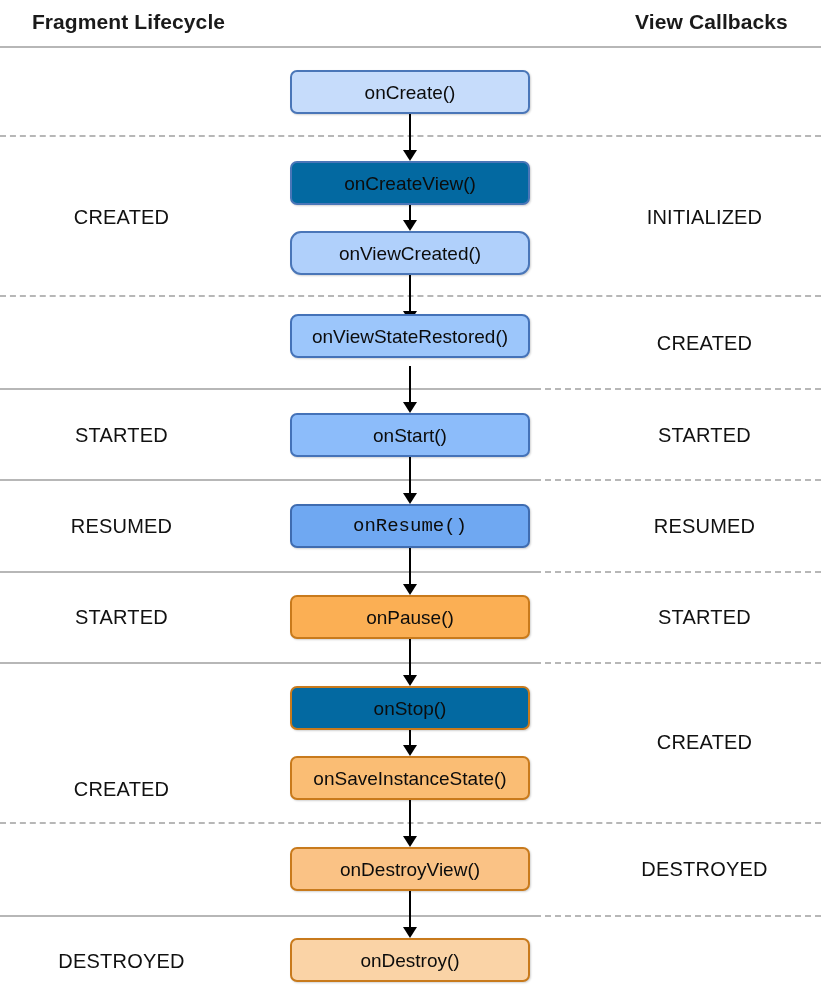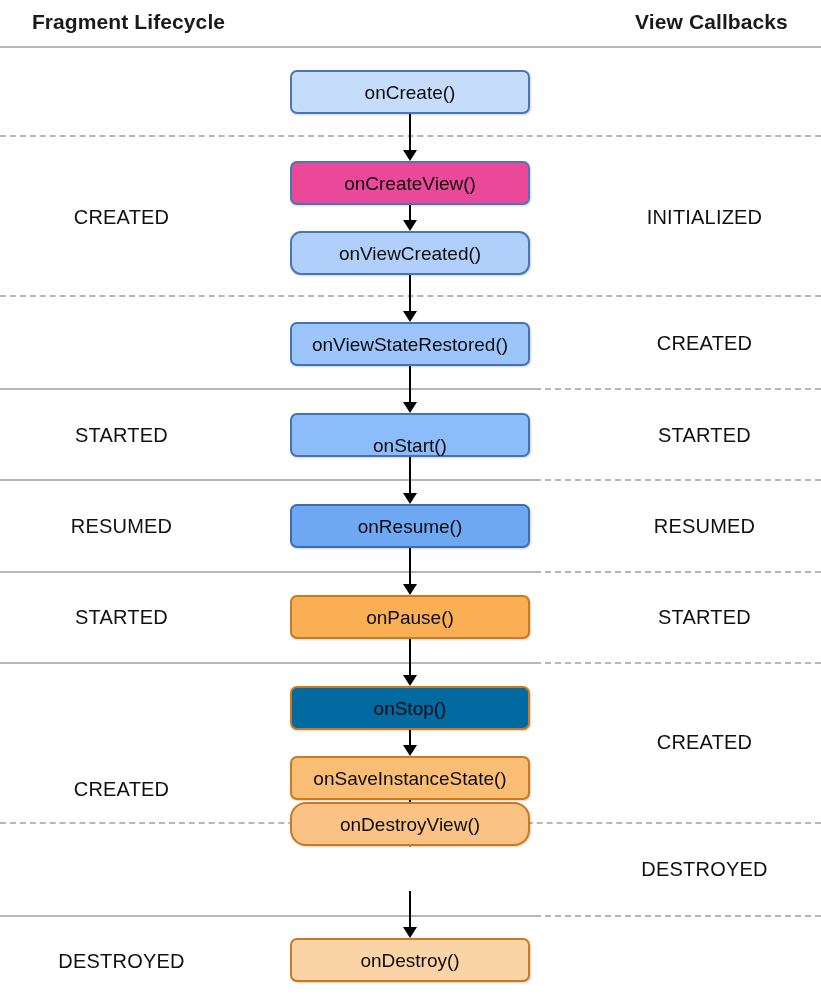--- a/index.html
+++ b/index.html
@@ -99,21 +99,21 @@
     color: #0c0c0c;
     box-shadow: 1px 1px 2px rgba(0,0,0,0.18);
   }
   .callback-box .box-label {
     line-height: 1;
     white-space: nowrap;
   }
 
   
   .tint-blue-1 { background: #c6dcfb; border-color: #4a76b8; }
-  .tint-blue-2 { background: #ec4899; border-color: #4a76b8; }
+  .tint-blue-2 { background: #0369a1; border-color: #4a76b8; }
   .tint-blue-3 { background: #b0d0fb; border-color: #4a76b8; border-radius: 11px; }
   .tint-blue-4 { background: #9cc6fb; border-color: #4472b8; }
   .tint-blue-5 { background: #8cbcfa; border-color: #4472b8; }
   .tint-blue-6 { background: #6fa8f2; border-color: #3f6cb0; }
 
   .tint-orange-1 { background: #fbaf54; border-color: #c87a1c; }
   .tint-orange-2 { background: #0369a1; border-color: #c87a1c; }
   .tint-orange-3 { background: #fabd74; border-color: #c87a1c; text-align: right; }
   .tint-orange-4 { background: #fac285; border-color: #c87a1c; }
   .tint-orange-5 { background: #fad3a6; border-color: #c87a1c; }
@@ -221,39 +221,39 @@
       </div>
       <div class="callback-box tint-blue-1" style="top: 70px;">
         <span class="box-label">onCreate()</span>
       </div>
       <div class="callback-box tint-blue-2" style="top: 161px;">
         <span class="box-label">onCreateView()</span>
       </div>
       <div class="callback-box tint-blue-3" style="top: 231px;">
         <span class="box-label">onViewCreated()</span>
       </div>
-      <div class="callback-box tint-blue-4" style="top: 322px;">
+      <div class="callback-box tint-blue-4" style="top: 314px; border-radius: 8px;">
         <span class="box-label">onViewStateRestored()</span>
       </div>
-      <div class="callback-box tint-blue-5" style="top: 413px; align-items: flex-end;">
+      <div class="callback-box tint-blue-5" style="top: 413px;">
         <span class="box-label">onStart()</span>
       </div>
-      <div class="callback-box tint-blue-6" style="top: 504px;">
+      <div class="callback-box tint-blue-6" style="top: 504px; font-family: Liberation Mono, monospace;">
         <span class="box-label">onResume()</span>
       </div>
       <div class="callback-box tint-orange-1" style="top: 595px;">
         <span class="box-label">onPause()</span>
       </div>
       <div class="callback-box tint-orange-2" style="top: 686px;">
         <span class="box-label">onStop()</span>
       </div>
       <div class="callback-box tint-orange-3" style="top: 756px;">
         <span class="box-label">onSaveInstanceState()</span>
       </div>
-      <div class="callback-box tint-orange-4" style="top: 802px; border-radius: 16px;">
+      <div class="callback-box tint-orange-4" style="top: 847px;">
         <span class="box-label">onDestroyView()</span>
       </div>
       <div class="callback-box tint-orange-5" style="top: 938px;">
         <span class="box-label">onDestroy()</span>
       </div>
     </div>
 
 </div>
 
 </body></html>

